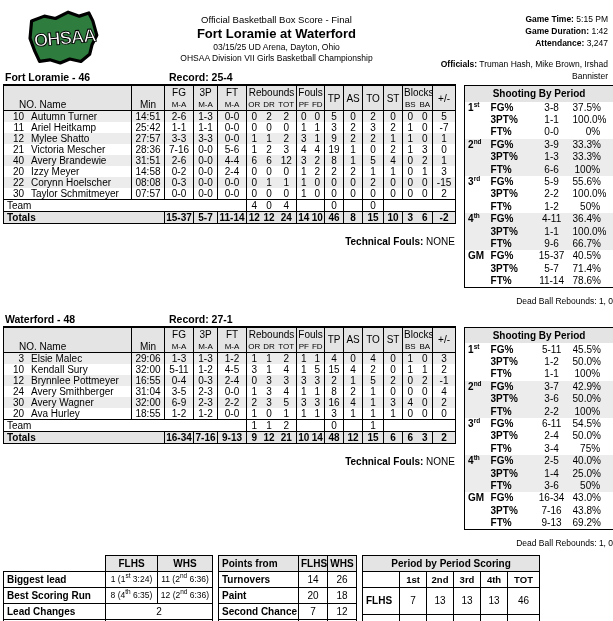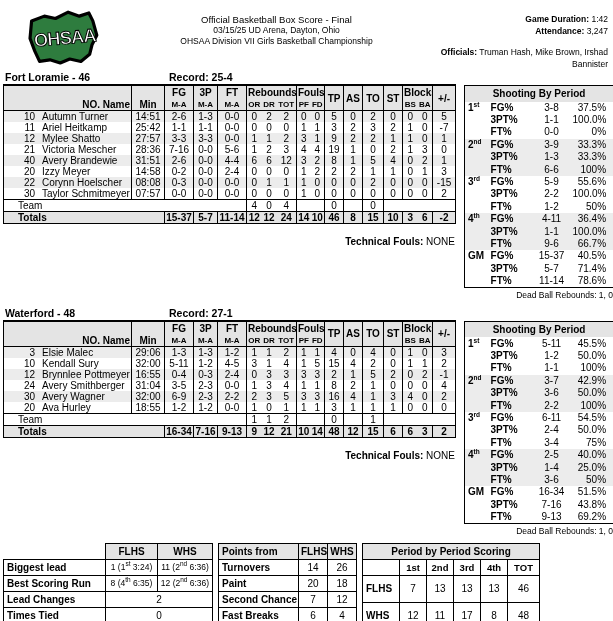--- a/index.html
+++ b/index.html
@@ -24,43 +24,43 @@
   .team-cols{display:flex;gap:8px}
   .left-col{width:455px}
   .right-col{width:149px}
   .title-row{position:relative;border-bottom:1px solid #000;font-weight:bold;font-size:10.5px;height:14px;padding-left:2px}
   .record{position:absolute;left:166px;top:0}
 
   table.box{width:452px;border-collapse:collapse;border:1.5px solid #000;table-layout:fixed}
   .box th,.box td{border-left:1px solid #000;font-size:10px;padding:0 1px;overflow:hidden;white-space:nowrap;text-align:center;font-weight:normal}
   .box .nb{border-left:none}
   .box thead{border-bottom:1px solid #000}
-  .box thead th{background:#e4e4e4;font-weight:bold}
+  .box thead th{background:#e4e4e4;font-weight:normal}
   .box thead tr:first-child th{height:14px;font-size:10px}
   .box thead tr.sub th{height:11px;font-size:8px}
-  .box .namehead{text-align:right;vertical-align:bottom;padding-left:3px}
+  .box .namehead{text-align:left;vertical-align:bottom;padding-left:15px}
   .box .minhead{vertical-align:bottom}
   .box .mid{vertical-align:middle}
   .box tbody td{height:11px;line-height:11px}
-  .box .namecell{text-align:left;padding-left:14px}
+  .box .namecell{text-align:left;padding-left:3px}
   .pnum{display:inline-block;width:17px;text-align:right;margin-right:7px}
   .box tr.shade{background:#ececec}
   .box tr.rule td{border-top:1px solid #000}
   .box tr.totals td{background:#e4e4e4;font-weight:bold;height:12px}
   .tech{width:452px;text-align:right;margin-top:12px;font-size:10px}
 
   table.shoot{width:149px;border-collapse:collapse;border:1.5px solid #000;table-layout:fixed;margin-top:14px}
   .shoot thead th{background:#e4e4e4;font-size:10px;font-weight:bold;height:16px;text-align:center}
   .shoot td{font-size:10px;height:12.4px;line-height:12px;overflow:hidden;white-space:nowrap}
   .shoot .per{font-weight:bold;padding-left:3px}
   .shoot .stat{font-weight:bold}
   .shoot .ma{text-align:center}
-  .shoot .pct{text-align:right;padding-right:7px}
+  .shoot .pct{text-align:right;padding-right:13px}
   .shoot tr.shade{background:#ececec}
-  .deadball{width:149px;text-align:right;font-size:8.5px;margin-top:2px}
+  .deadball{width:149px;text-align:right;font-size:8.5px;margin-top:8px}
 
   
   .bottom{display:flex;gap:5px;margin-top:6px;align-items:flex-start}
   table.bt{border-collapse:collapse;table-layout:fixed}
   .bt th,.bt td{border:1px solid #000;overflow:hidden;white-space:nowrap;font-size:10px;height:16px;padding:0 2px}
   .bt .hdr{background:#e4e4e4;font-weight:bold;text-align:center}
   .bt .phdr{background:#fff;font-weight:bold;text-align:center;font-size:9.5px}
   .bt .lbl{font-weight:bold;text-align:left;padding-left:3px}
   .bt .val{text-align:center}
   .bt .sm{font-size:8.5px}
@@ -77,24 +77,26 @@
 
   <header>
     <div class="logo">
       <svg width="100" height="62" viewBox="0 0 100 78">
         <path d="M8,20 L24,14 L38,17 L54,9 L68,14 L80,10 L85,20 L90,38 L84,50 L81,62 L70,71 L56,68 L44,73 L31,69 L18,71 L12,58 L6,42 Z" stroke="#000" stroke-width="4" stroke-linejoin="round" fill="#2e7c3e"></path>
         <text x="50" y="49" text-anchor="middle" font-size="23" font-weight="bold" fill="#ffffff" stroke="#000000" stroke-width="1.2" letter-spacing="-1" font-family="Liberation Sans, sans-serif" transform="rotate(-5 50 44)">OHSAA</text>
       </svg>
     </div>
     <div class="title-block">
       <div class="t1">Official Basketball Box Score - Final</div>
+      <div class="game-title">Fort Loramie at Waterford</div>
       <div class="t3">03/15/25 UD Arena, Dayton, Ohio</div>
       <div class="t4">OHSAA Division VII Girls Basketball Championship</div>
     </div>
     <div class="info-block">
+      <div><span class="b">Game Time:</span> <span>5:15 PM</span></div>
       <div><span class="b">Game Duration:</span> <span>1:42</span></div>
       <div><span class="b">Attendance:</span> <span>3,247</span></div>
       <div class="officials"><span class="b">Officials:</span> <span>Truman Hash, Mike Brown, Irshad Bannister</span></div>
     </div>
   </header>
 
   <section class="team">
     <div class="team-cols">
       <div class="left-col">
         <div class="title-row">
@@ -734,21 +736,21 @@
               <tr class="shade">
                 <td class="per"></td>
                 <td class="stat">FT%</td>
                 <td class="ma">3-6</td>
                 <td class="pct">50%</td>
               </tr>
               <tr>
                 <td class="per">GM</td>
                 <td class="stat">FG%</td>
                 <td class="ma">16-34</td>
-                <td class="pct">51.5%</td>
+                <td class="pct">43.0%</td>
               </tr>
               <tr>
                 <td class="per"></td>
                 <td class="stat">3PT%</td>
                 <td class="ma">7-16</td>
                 <td class="pct">43.8%</td>
               </tr>
               <tr>
                 <td class="per"></td>
                 <td class="stat">FT%</td>

